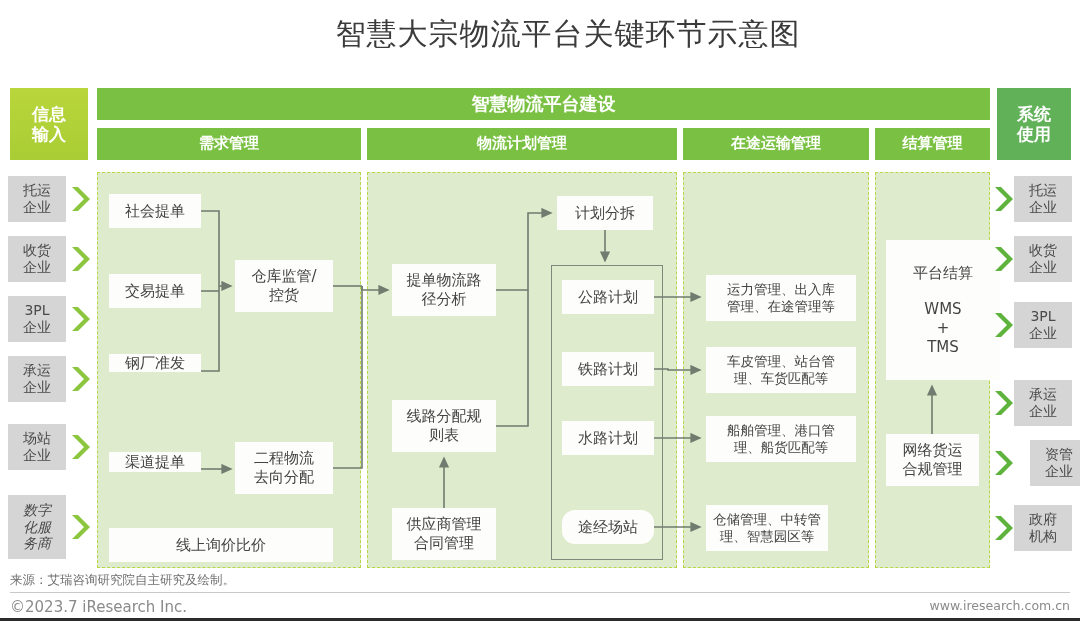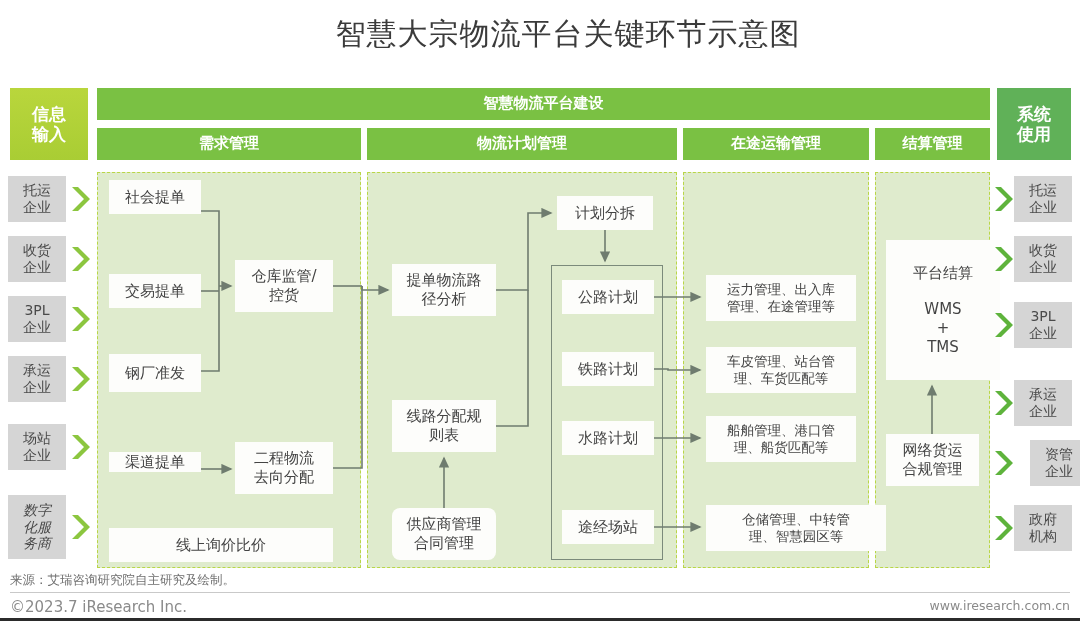--- a/index.html
+++ b/index.html
@@ -37,21 +37,21 @@
     background:linear-gradient(180deg,#b9d63c 0%,#a9cd34 100%);
     font-size:17px;
   }
   .hdr-right{
     left:997px;top:88px;width:74px;height:72px;
     background:#60b158;
     font-size:17px;
   }
   .hdr-top{
     left:97px;top:88px;width:893px;height:32px;
-    font-size:15px;
+    font-size:18px;
   }
   .hdr-sub{ top:128px;height:32px; }
   .sub1{left:97px;width:264px;}
   .sub2{left:367px;width:310px;}
   .sub3{left:683px;width:186px;}
   .sub4{left:875px;width:115px;}
 
   
   .panel{
     position:absolute;top:172px;height:396px;
@@ -224,23 +224,23 @@
       <div>企业</div>
     </div>
   </div>
   <div class="chip chip-r" style="top:505px;height:46px;">
     <div>
       <div>政府</div>
       <div>机构</div>
     </div>
   </div>
 
-  <div class="box" style="left:109px;top:180px;width:92px;height:34px;">社会提单</div>
+  <div class="box" style="left:109px;top:194px;width:92px;height:34px;">社会提单</div>
   <div class="box" style="left:109px;top:274px;width:92px;height:34px;">交易提单</div>
-  <div class="box" style="left:109px;top:354px;width:92px;height:38px;">钢厂准发</div>
+  <div class="box" style="left:109px;top:354px;width:92px;height:18px;">钢厂准发</div>
   <div class="box" style="left:109px;top:452px;width:92px;height:20px;">渠道提单</div>
 
   <div class="box" style="left:235px;top:260px;width:98px;height:52px;flex-direction:column;">
     <div>仓库监管/</div>
     <div>控货</div>
   </div>
 
   <div class="box" style="left:235px;top:442px;width:98px;height:52px;flex-direction:column;">
     <div>二程物流</div>
     <div>去向分配</div>
@@ -251,46 +251,46 @@
   <div class="box" style="left:392px;top:264px;width:104px;height:52px;flex-direction:column;">
     <div>提单物流路</div>
     <div>径分析</div>
   </div>
 
   <div class="box" style="left:392px;top:400px;width:104px;height:52px;flex-direction:column;">
     <div>线路分配规</div>
     <div>则表</div>
   </div>
 
-  <div class="box" style="left:392px;top:508px;width:104px;height:52px;flex-direction:column;border-radius:8px;">
+  <div class="box" style="left:392px;top:508px;width:104px;height:52px;flex-direction:column;">
     <div>供应商管理</div>
     <div>合同管理</div>
   </div>
 
   <div class="box" style="left:557px;top:196px;width:96px;height:34px;">计划分拆</div>
 
   <div class="group-outline" style="left:551px;top:265px;width:112px;height:295px;"></div>
   <div class="box" style="left:562px;top:280px;width:92px;height:34px;">公路计划</div>
   <div class="box" style="left:562px;top:352px;width:92px;height:34px;">铁路计划</div>
   <div class="box" style="left:562px;top:421px;width:92px;height:34px;">水路计划</div>
-  <div class="box" style="left:562px;top:510px;width:92px;height:34px;">途经场站</div>
+  <div class="box" style="left:562px;top:510px;width:92px;height:34px;border-radius:13px;">途经场站</div>
 
   <div class="box small" style="left:706px;top:275px;width:150px;height:46px;flex-direction:column;">
     <div>运力管理、出入库</div>
     <div>管理、在途管理等</div>
   </div>
   <div class="box small" style="left:706px;top:347px;width:150px;height:46px;flex-direction:column;">
     <div>车皮管理、站台管</div>
     <div>理、车货匹配等</div>
   </div>
   <div class="box small" style="left:706px;top:416px;width:150px;height:46px;flex-direction:column;">
     <div>船舶管理、港口管</div>
     <div>理、船货匹配等</div>
   </div>
-  <div class="box small" style="left:706px;top:505px;width:180px;height:46px;flex-direction:column;">
+  <div class="box small" style="left:706px;top:505px;width:122px;height:46px;flex-direction:column;">
     <div>仓储管理、中转管</div>
     <div>理、智慧园区等</div>
   </div>
 
   <div class="box" style="left:886px;top:240px;width:114px;height:140px;flex-direction:column;justify-content:center;">
     <div style="margin-bottom:18px;">平台结算</div>
     <div>WMS</div>
     <div>+</div>
     <div>TMS</div>
   </div>

